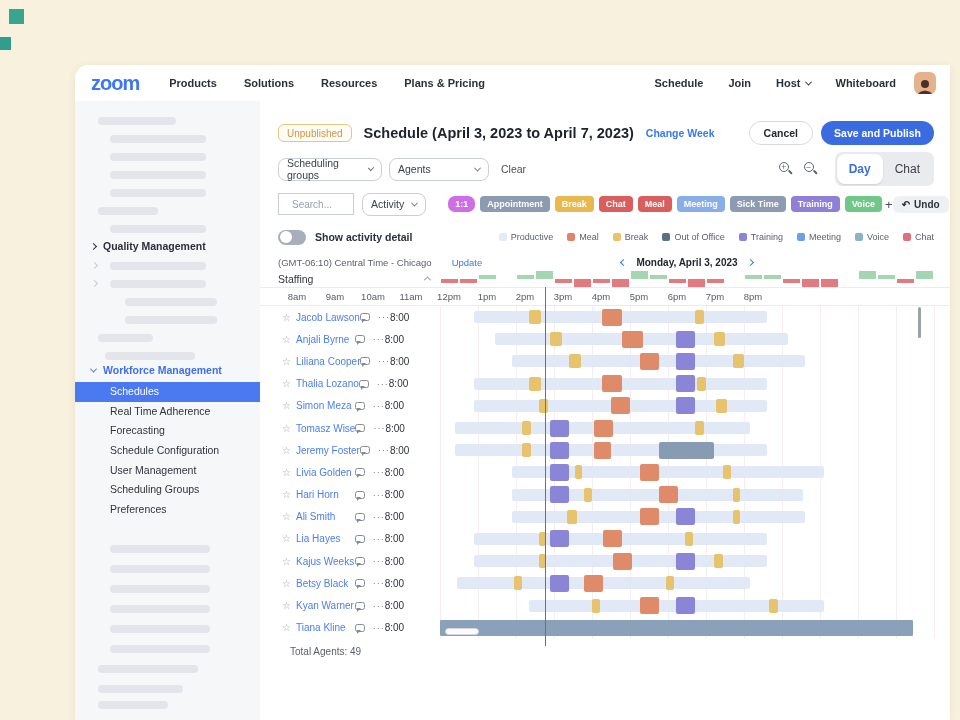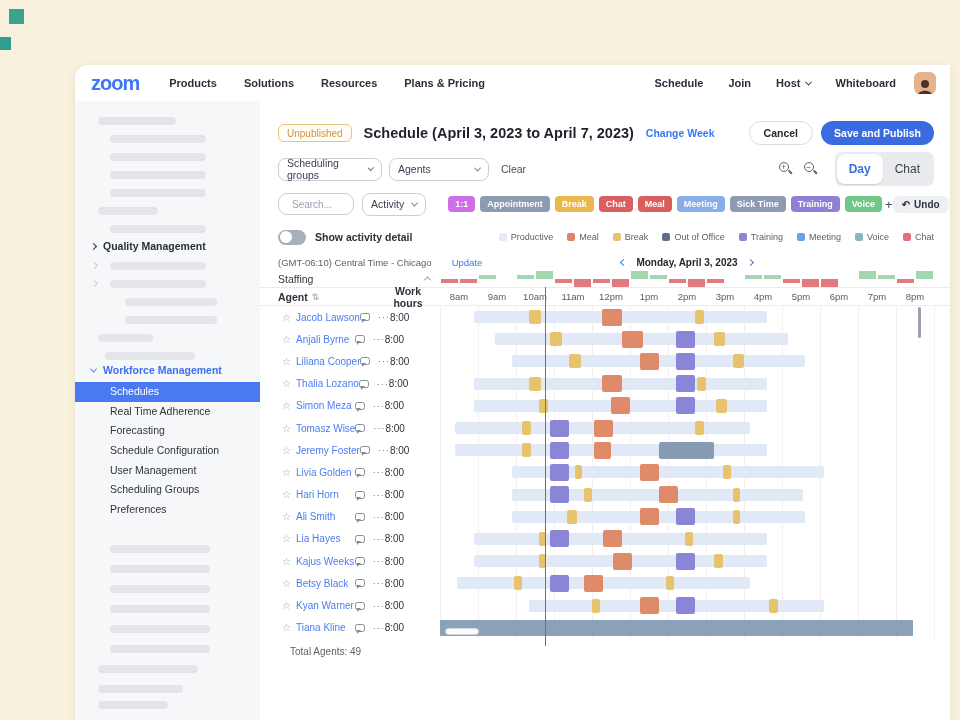--- a/index.html
+++ b/index.html
@@ -60,21 +60,21 @@
   .clear-link { font-size:10.5px; color:#4a4f5a; margin-left:12px; cursor:pointer; }
   .zoom-tools { margin-left:auto; display:flex; align-items:center; gap:10px; }
   .mag { position:relative; width:15px; height:15px; cursor:pointer; }
   .mag .lens { position:absolute; left:0; top:0; width:10px; height:10px; border:1.4px solid #5f6673; border-radius:50%; font-size:8.5px; line-height:8px; text-align:center; color:#5f6673; }
   .mag .handle { position:absolute; left:9.5px; top:9.5px; width:4.5px; height:1.6px; background:#5f6673; transform:rotate(45deg); border-radius:1px; }
   .seg { display:flex; background:#e9ebef; border-radius:7px; padding:2px; margin-left:6px; }
   .seg .opt { font-size:12px; padding:8px 12px; border-radius:8px; color:#3c414b; cursor:pointer; }
   .seg .opt.active { background:#fff; color:#3b6fe0; font-weight:700; box-shadow:0 1px 2px rgba(0,0,0,.12); }
 
   .r-activity { margin-top:12px; height:22px; }
-  .search-pill { display:flex; align-items:center; border:1px solid #c9ced8; border-radius:9px; height:22px; width:76px; padding:0 8px; color:#9aa0ac; background:#fff; }
+  .search-pill { display:flex; align-items:center; border:1px solid #c9ced8; border-radius:0; height:22px; width:76px; padding:0 8px; color:#9aa0ac; background:#fff; }
   .search-pill input { border:none; outline:none; width:70px; font-size:10px; color:#3a4150; margin-left:5px; background:transparent; font-family:inherit; }
   .search-pill input::placeholder { color:#9aa0ac; }
   .sel-activity { width:70px; margin-left:8px; }
   .chips { display:flex; align-items:center; gap:5px; margin-left:22px; }
   .chip { color:#fff; font-size:9px; font-weight:700; border-radius:4px; padding:3px 7px; cursor:pointer; white-space:nowrap; }
   .chip-add { font-size:13px; color:#4a4f5a; margin-left:3px; cursor:pointer; }
   .undo-redo { margin-left:auto; display:flex; gap:5px; }
   .ur-btn { background:#eef0f3; border:none; border-radius:6px; padding:3px 9px; font-size:10px; font-weight:700; color:#2d323c; cursor:pointer; display:flex; align-items:center; gap:4px; }
 
   .r-detail { margin-top:12px; height:20px; }
@@ -259,21 +259,21 @@
               <circle cx="4" cy="4" r="3" fill="none" stroke="#8a90a0" stroke-width="1.3"></circle>
               <line x1="6.3" y1="6.3" x2="9" y2="9" stroke="#8a90a0" stroke-width="1.3"></line>
             </svg>
           <input placeholder="Search..." style="">
         </div>
         <div class="select sel-activity">
           <span>Activity</span>
             <span class="chev down"></span>
         </div>
         <div class="chips" id="chips">
-            <span class="chip" style="background: rgb(207, 110, 228);">1:1</span>
+            <span class="chip" style="background: rgb(207, 110, 228); border-radius: 7px;">1:1</span>
             <span class="chip" style="background: rgb(140, 155, 177);">Appointment</span>
             <span class="chip" style="background: rgb(234, 185, 78);">Break</span>
             <span class="chip" style="background: rgb(218, 94, 94);">Chat</span>
             <span class="chip" style="background: rgb(218, 94, 94);">Meal</span>
             <span class="chip" style="background: rgb(136, 174, 232);">Meeting</span>
             <span class="chip" style="background: rgb(140, 155, 177);">Sick Time</span>
             <span class="chip" style="background: rgb(143, 127, 214);">Training</span>
             <span class="chip" style="background: rgb(112, 199, 135);">Voice</span>
           </div>
         <span class="chip-add">+</span>
@@ -412,25 +412,20 @@
             <div class="slot">
               <div class="sbar" style="height: 4px; top: 9px; background: rgb(225, 123, 128);"></div>
             </div>
             <div class="slot">
               <div class="sbar" style="height: 8px; bottom: 9px; background: rgb(165, 214, 178);"></div>
             </div>
           </div>
       </div>
 
       <div class="row r-thead">
-        <div class="th-agent">
-          <span class="t">Agent</span>
-          <span class="sort-ic">⇅</span>
-          <span class="th-hours">Work hours</span>
-        </div>
         <div class="th-times" id="hour-headers">
             <div class="hcell">8am</div>
             <div class="hcell">9am</div>
             <div class="hcell">10am</div>
             <div class="hcell">11am</div>
             <div class="hcell">12pm</div>
             <div class="hcell">1pm</div>
             <div class="hcell">2pm</div>
             <div class="hcell">3pm</div>
             <div class="hcell">4pm</div>

